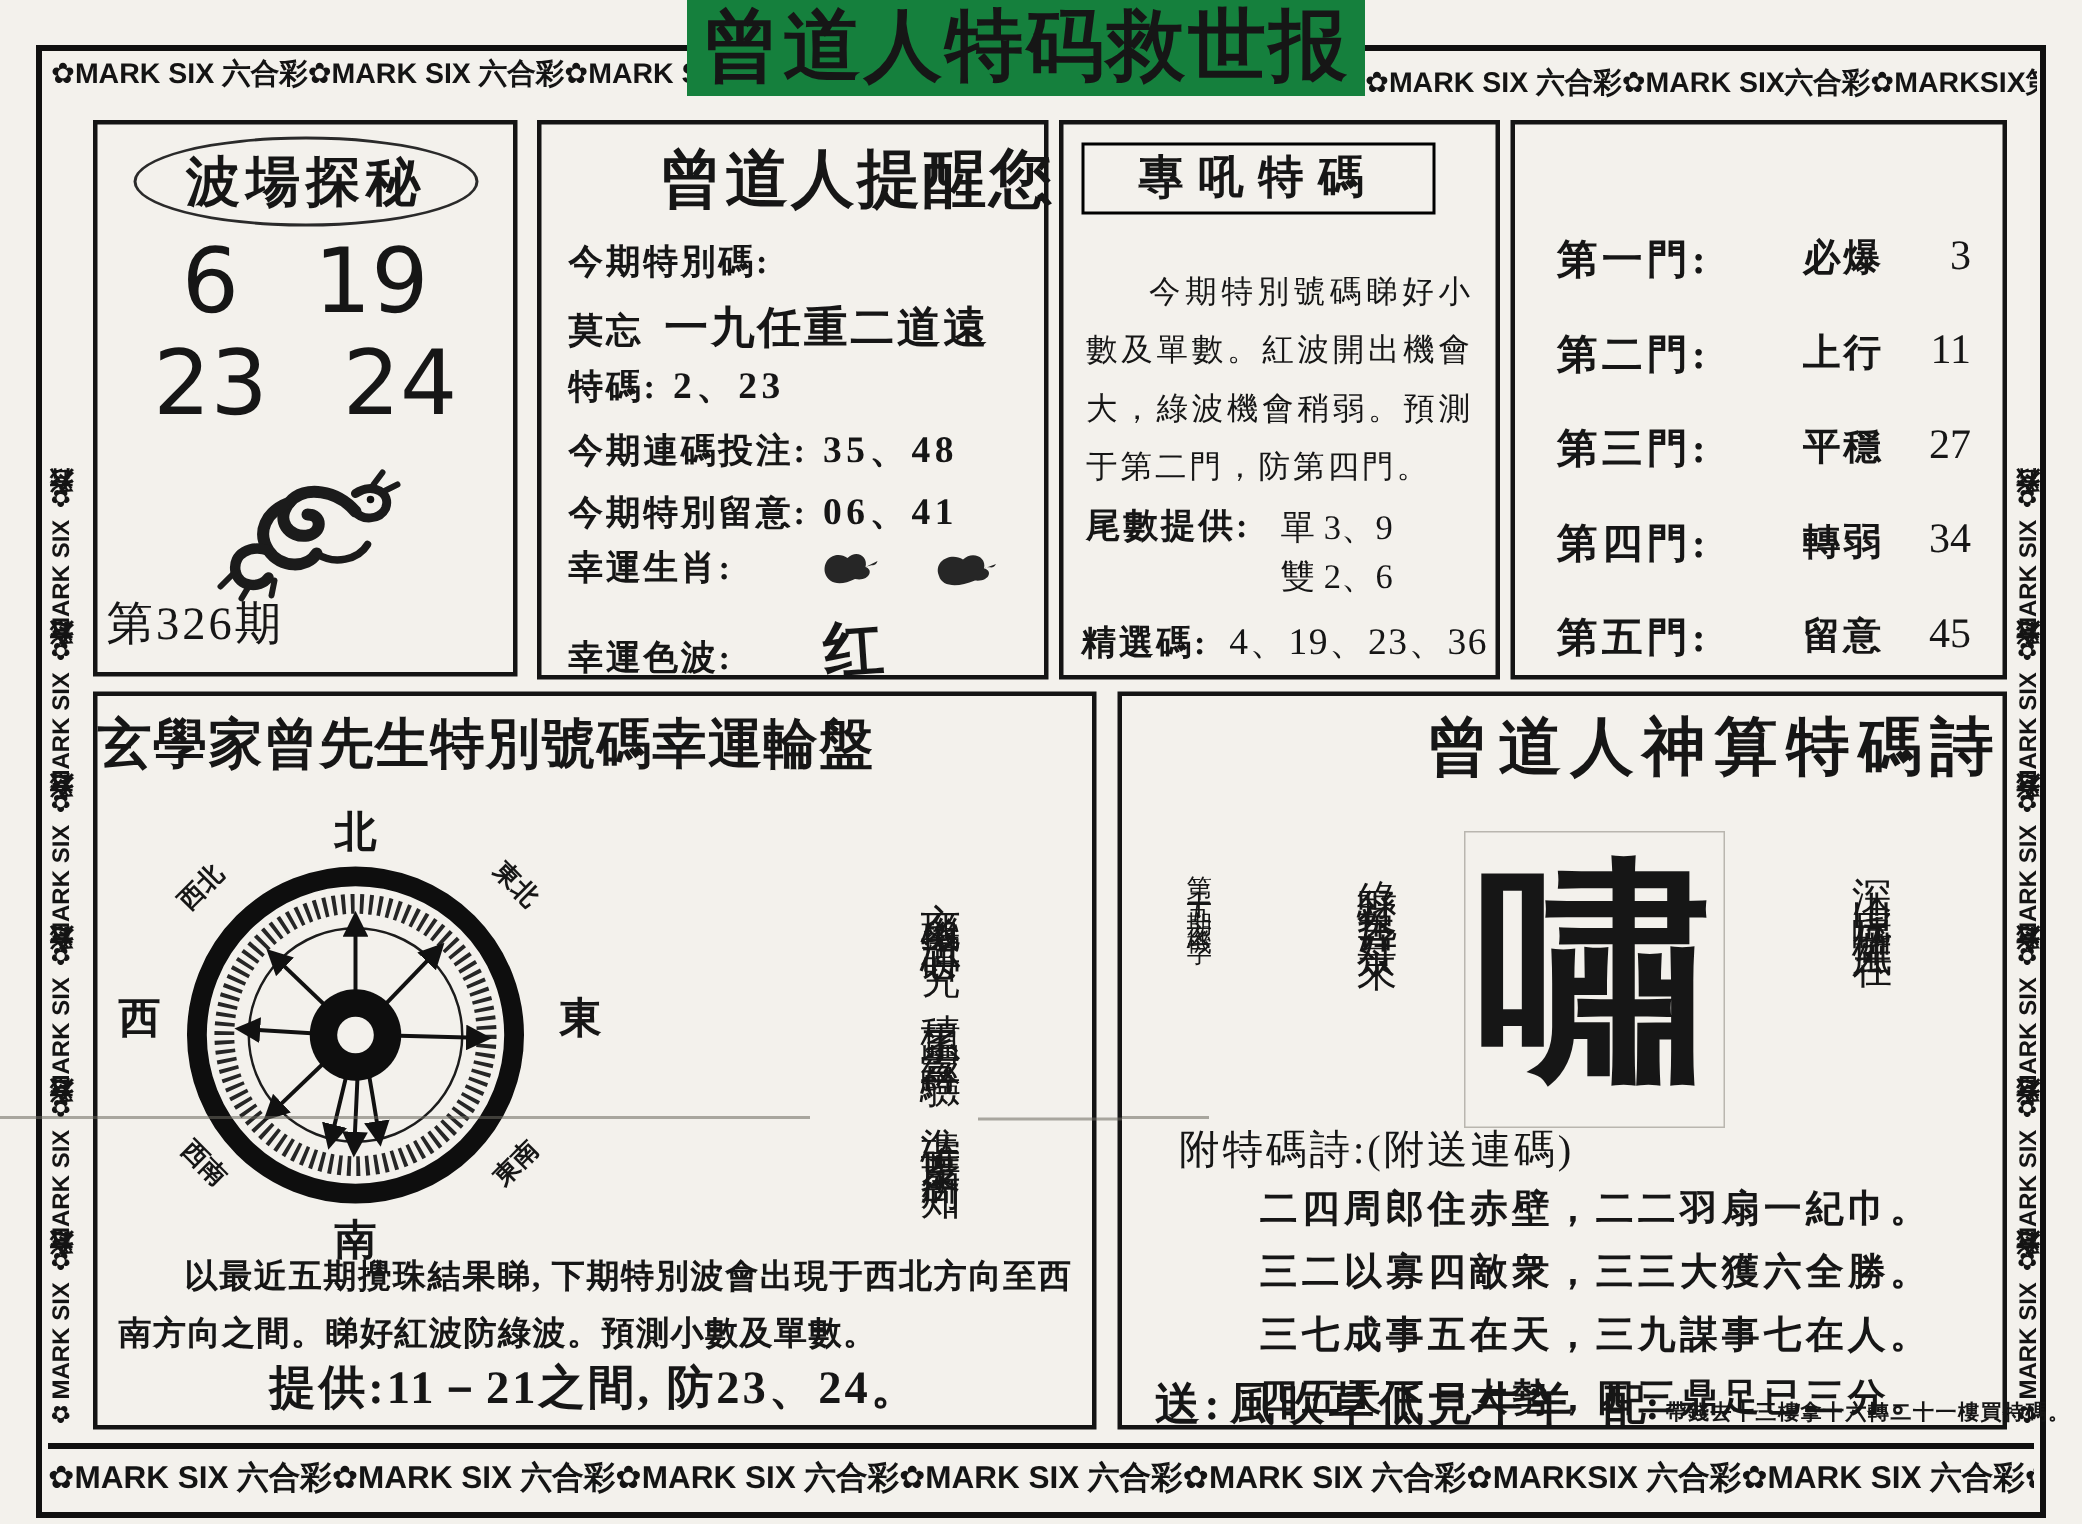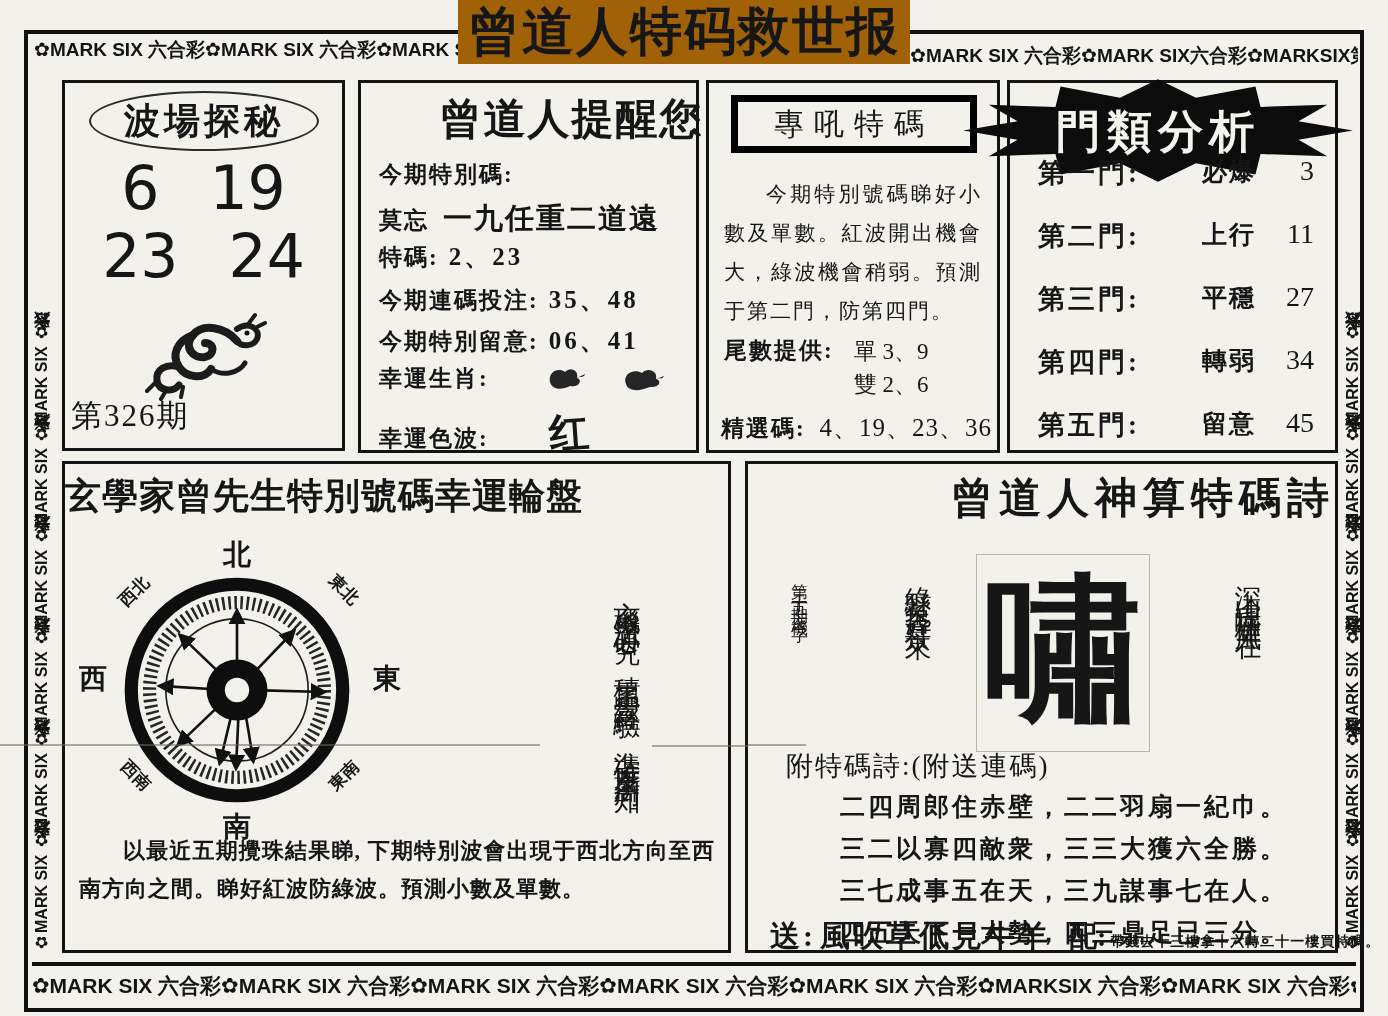--- a/index.html
+++ b/index.html
@@ -7,21 +7,21 @@
     width:1388px;height:1016px;position:relative;overflow:hidden;
     background:#f3f1ec;color:#161616;
     font-family:"Liberation Serif","DejaVu Serif",serif;
   }
   .abs{position:absolute;}
   
   .frame{left:24px;top:30px;width:1332px;height:974px;border:4px solid #101010;}
   
   .masthead-title{
     left:458px;top:0px;width:452px;height:64px;z-index:5;
-    background:#a16207;text-align:center;line-height:64px;
+    background:#15803d;text-align:center;line-height:64px;
     font-size:52px;font-weight:bold;letter-spacing:2px;white-space:nowrap;overflow:hidden;
   }
   .strip{
     font-family:"Liberation Sans","DejaVu Sans",sans-serif;
     font-weight:bold;font-size:19px;color:#141414;
     white-space:nowrap;overflow:hidden;
   }
   .strip-top-left{left:34px;top:36px;width:424px;height:28px;line-height:28px;}
   .strip-top-right{left:910px;top:42px;width:448px;height:28px;line-height:28px;}
   .strip-bottom{left:32px;top:962px;width:1324px;height:42px;line-height:40px;border-top:4px solid #101010;font-size:21px;z-index:3;background:#f3f1ec;}
@@ -51,22 +51,22 @@
   
   .remind-title{left:0;top:8px;width:100%;text-align:center;font-size:42px;font-weight:bold;letter-spacing:2px;padding-left:43px;}
   .rline{left:18px;width:300px;height:36px;font-size:23px;font-weight:bold;letter-spacing:2px;white-space:nowrap;}
   .rline .val{font-weight:bold;font-size:25px;margin-left:10px;letter-spacing:3px;}
   .rline .val-big{font-size:29px;margin-left:14px;letter-spacing:2px;}
   .red-wave{font-size:40px;margin-left:60px;display:inline-block;transform:rotate(-4deg);}
   .zodiac{display:inline-block;vertical-align:middle;margin-left:50px;}
   .zodiac svg{margin-right:26px;}
 
   
-  .roar-titlebox{left:22px;top:12px;width:232px;height:44px;border:7px solid #000000;
-    text-align:center;line-height:44px;font-size:30px;font-weight:normal;letter-spacing:10px;}
+  .roar-titlebox{left:12px;top:12px;width:232px;height:44px;border:2px solid #000000;
+    text-align:center;line-height:44px;font-size:30px;font-weight:bold;letter-spacing:10px;}
   .roar-body{left:15px;top:92px;width:258px;font-size:21px;line-height:39px;
     text-align:justify;text-indent:2em;letter-spacing:2px;}
   .roar-tails{left:15px;top:252px;width:260px;display:flex;font-size:23px;}
   .roar-tails .lbl{font-weight:bold;letter-spacing:2px;}
   .roar-tails .cols{margin-left:20px;line-height:33px;}
   .roar-select{left:12px;top:328px;width:270px;font-size:23px;white-space:nowrap;}
   .roar-select .lbl{font-weight:bold;letter-spacing:2px;margin-top:45px;}
   .roar-select .val{font-size:25px;margin-left:8px;letter-spacing:1px;}
 
   
@@ -186,26 +186,20 @@
       <div>雙  2、6</div>
     </span>
   </div>
   <div class="abs roar-select">
     <span class="lbl">精選碼:</span>
     <span class="val">4、19、23、36</span>
   </div>
 </div>
 
 <div class="panel panel-doors">
-  <div class="abs starburst">
-    <svg width="400" height="108" viewBox="0 0 390 105">
-      <polygon points="385,52 332,61 360,77 295,75 290,95 232,84 195,102 158,84 100,95 95,75 30,77 58,61 5,52 58,43 30,27 95,29 100,9 158,20 195,2 232,20 290,9 295,29 360,27 332,43" fill="#0c0c0c"></polygon>
-      <text x="195" y="68" text-anchor="middle" fill="#f5f3ee" font-size="44" font-weight="bold" letter-spacing="6">門類分析</text>
-    </svg>
-  </div>
   <div class="abs door-row" style="top:72px">
     <span class="door">第一門:</span>
     <span class="word">必爆</span>
     <span class="num">3</span>
   </div>
   <div class="abs door-row" style="top:135px">
     <span class="door">第二門:</span>
     <span class="word">上行</span>
     <span class="num">11</span>
   </div>
@@ -258,20 +252,23 @@
   <span class="cdir" style="left:158px;top:344px">南</span>
   <span class="cdir" style="left:14px;top:196px">西</span>
   <span class="cdir" style="left:308px;top:196px">東</span>
   <span class="cdir cdir-diag" style="left:52px;top:116px;transform:rotate(-45deg)">西北</span>
   <span class="cdir cdir-diag" style="left:262px;top:114px;transform:rotate(45deg)">東北</span>
   <span class="cdir cdir-diag" style="left:54px;top:300px;transform:rotate(45deg)">西南</span>
   <span class="cdir cdir-diag" style="left:262px;top:300px;transform:rotate(-45deg)">東南</span>
 
   <div class="abs wheel-verttext">玄機學潛心研究，積累了豐富經驗、準確度衆所周知．</div>
   <div class="abs wheel-body">以最近五期攪珠結果睇, 下期特別波會出現于西北方向至西南方向之間。睇好紅波防綠波。預測小數及單數。</div>
+  <div class="abs wheel-provide">
+    <span>提供:</span><span>11－21之間, 防23、24。</span>
+  </div>
 </div>
 
 <div class="panel panel-poem">
   <div class="abs poem-title">曾道人神算特碼詩</div>
   <div class="vtext poem-note">第三十五期玄機字</div>
   <div class="vtext poem-verse poem-verse-left">綠野兔奔好景來</div>
   <div class="abs bigchar">嘯</div>
   <div class="vtext poem-verse poem-verse-right">深山虎嘯雄風在</div>
   <div class="abs poem-header">附特碼詩:(附送連碼)</div>
   <div class="abs poem-lines">

